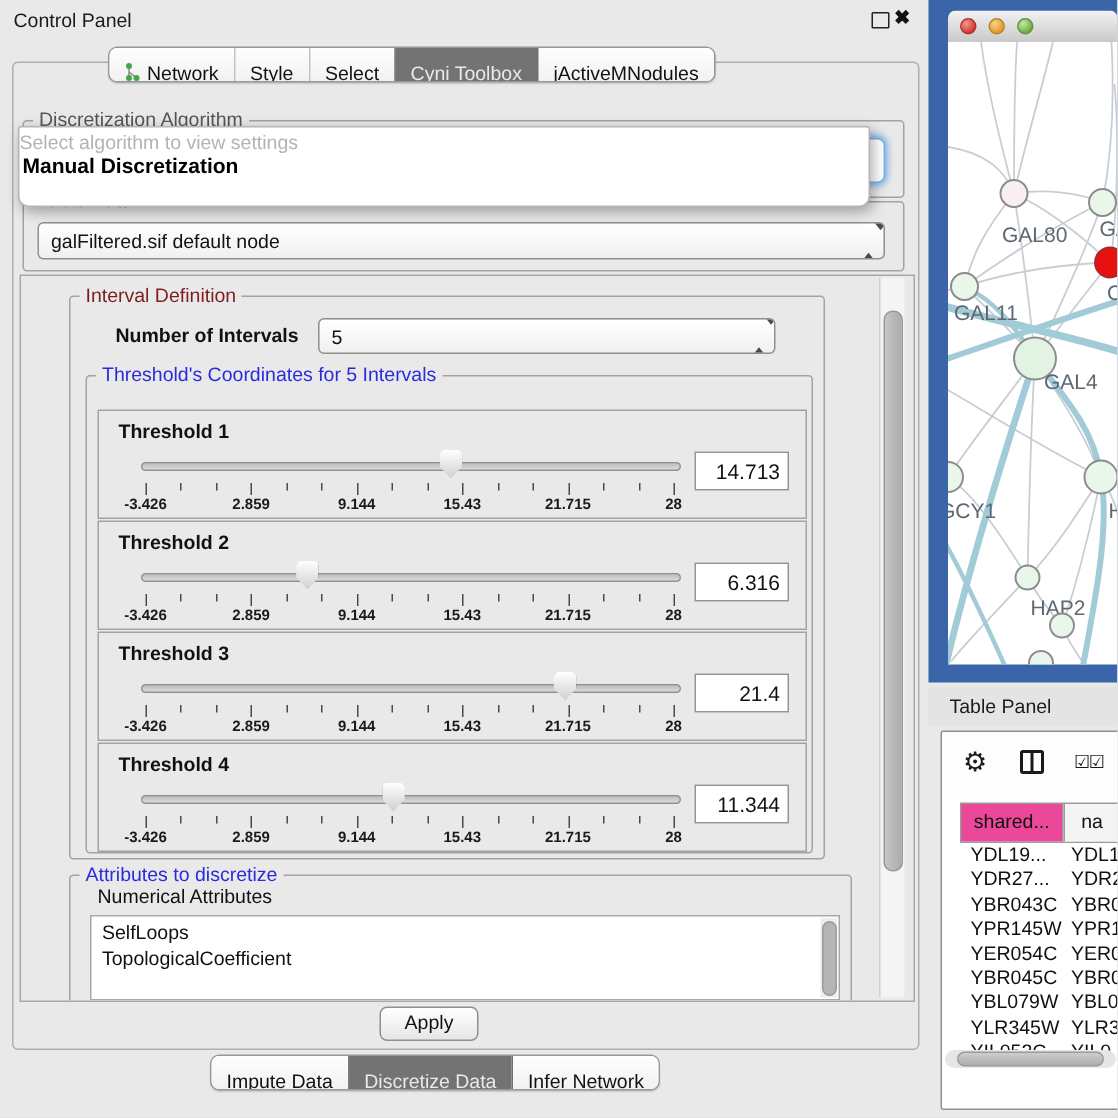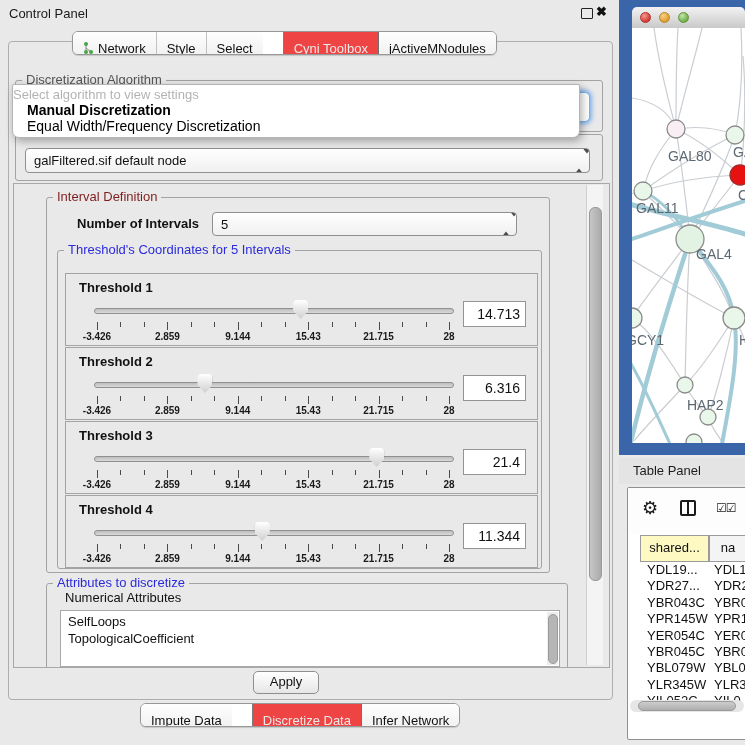--- a/index.html
+++ b/index.html
@@ -8,33 +8,33 @@
   
   .cp-titlebar{position:absolute;left:0;top:0;width:618px;height:26px;}
   .cp-title{position:absolute;left:9px;top:6px;font-size:13px;color:#1a1a1a;}
   .float-icon{position:absolute;left:581px;top:8px;width:10px;height:9px;border:1.5px solid #222;border-radius:1px;}
   .close-icon{position:absolute;left:596px;top:4px;font-size:13px;font-weight:bold;color:#111;}
   .tabstrip{position:absolute;display:flex;height:22px;border:1px solid #979797;border-radius:6px;overflow:hidden;background:#fff;z-index:5;box-shadow:0 1px 1px rgba(0,0,0,.15);}
   .tabstrip-top{left:72px;top:31px;}
   .tabstrip-bottom{left:140px;top:703px;}
   .tab{display:flex;align-items:center;gap:4px;padding:16px 10px;line-height:21px;font-size:13px;background:linear-gradient(#fefefe,#ececec);border-left:1px solid #c2c2c2;cursor:default;white-space:nowrap;}
   .tab:first-child{border-left:none;}
-  .tab.selected{background:#ef4444;color:#e9e9e9;border-left-color:#7d7d7d;margin-left:20px;}
+  .tab.selected{background:#737373;color:#e9e9e9;border-left-color:#7d7d7d;}
   .tab.selected + .tab{border-left-color:#6f6f6f;}
   .content-panel{position:absolute;left:8px;top:41px;width:603px;height:657px;border:1px solid #aeaeae;border-radius:4px;background:#e9e9e9;}
   .group{position:absolute;border:1px solid #a3a3a3;border-radius:3px;}
   .gtitle{position:absolute;top:-9px;left:6px;background:#e9e9e9;padding:0 4px;font-size:13px;white-space:nowrap;}
   .gtitle.green{color:#7f1d1d;text-align:center;}
   .gtitle.blue{color:#2b2bdb;}
   .gtitle.gray{color:#555;}
   
   .algo-combo{position:absolute;left:25px;top:92px;width:563px;height:28px;background:#fff;border:1px solid #7ab3e8;border-radius:5px;box-shadow:0 0 4px 2px rgba(96,160,235,.75);z-index:3;}
   .popup{position:absolute;left:12px;top:84px;width:566px;height:52px;background:#fff;border:1px solid #b5b5b5;border-radius:2px 2px 7px 7px;box-shadow:2px 3px 9px rgba(0,0,0,.32);z-index:10;}
   .popup-hint{color:#b3b3b3;font-size:13px;padding-top:2px;line-height:15px;}
-  .popup-opt{padding-left:14px;font-size:14px;line-height:16px;color:#000;white-space:nowrap;}
+  .popup-opt{padding-left:2px;font-size:14px;line-height:16px;color:#000;white-space:nowrap;}
   .popup-opt.bold{font-weight:bold;}
   
   .combo{position:absolute;background:linear-gradient(#ffffff,#f0f0f0);border:1px solid #8f8f8f;border-radius:4px;line-height:23px;padding-left:8px;font-size:13px;white-space:nowrap;overflow:hidden;}
   .stepper{position:absolute;right:5px;top:50%;transform:translateY(-50%);width:9px;}
   .stepper .up{width:0;height:0;border-left:4px solid transparent;border-right:4px solid transparent;border-bottom:5px solid #4a4a4a;margin-bottom:2px;}
   .stepper .down{width:0;height:0;border-left:4px solid transparent;border-right:4px solid transparent;border-top:5px solid #4a4a4a;}
   
   .scrollpane{position:absolute;left:13px;top:183px;width:595px;height:483px;border:1px solid #a8a8a8;background:#e9e9e9;overflow:hidden;}
   .v-scrollbar{position:absolute;left:572px;top:1px;width:16px;height:480px;background:#f4f4f4;border-left:1px solid #d0d0d0;}
   .v-thumb{position:absolute;left:2px;top:22px;width:11px;height:372px;background:linear-gradient(90deg,#c6c6c6,#ababab);border:1px solid #979797;border-radius:6px;}
@@ -65,21 +65,21 @@
   .tp-bar{position:absolute;left:619px;top:458px;width:126px;height:26px;background:#e4e4e4;}
   .tp-bar span{position:absolute;left:14px;top:5px;font-size:13px;color:#1c1c1c;}
   .table-window{position:absolute;left:627px;top:487px;width:118px;height:251px;background:#fff;border:1px solid #909090;border-radius:2px;overflow:hidden;}
   .tw-toolbar{position:absolute;left:0;top:0;width:118px;height:46px;background:#fdfdfd;}
   .gear{position:absolute;left:14px;top:11px;font-size:18px;color:#1a1a1a;line-height:18px;}
   .col-icon{position:absolute;left:52px;top:12px;width:16px;height:16px;border:2px solid #1a1a1a;border-radius:2px;box-sizing:border-box;}
   .col-icon::after{content:"";position:absolute;left:5px;top:0;width:2px;height:12px;background:#1a1a1a;}
   .checks{position:absolute;left:88px;top:13px;font-size:12px;letter-spacing:-1px;color:#1a1a1a;}
   .tw-header{position:absolute;left:12px;top:47px;display:flex;height:25px;border-top:1px solid #9a9a9a;border-bottom:1px solid #9a9a9a;width:106px;}
   .th-cell{box-sizing:border-box;border-left:1px solid #9a9a9a;font-size:13px;text-align:center;line-height:24px;overflow:hidden;white-space:nowrap;}
-  .th-cell.c1{width:69px;background:#fef9c3;border-right:1px solid #9a9a9a;}
+  .th-cell.c1{width:69px;background:#ec4899;border-right:1px solid #9a9a9a;}
   .th-cell.c2{flex:1;background:#f4f4f4;}
   .tw-rows{position:absolute;left:12px;top:74px;width:106px;}
   .t-row{display:flex;height:16.4px;font-size:13px;white-space:nowrap;}
   .t-cell{overflow:hidden;}
   .t-cell.c1{width:69px;padding-left:7px;box-sizing:border-box;}
   .t-cell.c2{flex:1;padding-left:5px;}
   .h-scrollbar{position:absolute;left:2px;top:212px;width:114px;height:12px;background:#e6e6e6;border-radius:6px;}
   .h-thumb{position:absolute;left:8px;top:1px;width:98px;height:10px;background:linear-gradient(#cdcdcd,#aeaeae);border:1px solid #9a9a9a;border-radius:5px;box-sizing:border-box;}
   svg text{font-family:"Liberation Sans",sans-serif;}
 </style>
@@ -122,21 +122,20 @@
   <div class="content-panel"></div>
 
   <div class="group" style="left:15px;top:80px;width:586px;height:50px;">
     <span class="gtitle gray">Discretization Algorithm</span>
   </div>
   <div class="algo-combo"></div>
 
   <div class="popup">
     <div class="popup-hint">Select algorithm to view settings</div>
     <div class="popup-opt bold">Manual Discretization</div>
-    <div class="popup-opt">Equal Width/Frequency Discretization</div>
   </div>
 
   <div class="group" style="left:15px;top:134px;width:586px;height:45px;">
     <span class="gtitle">Table Data</span>
     <div class="combo" style="left:9px;top:13px;width:555px;height:23px;">
       <span>galFiltered.sif default node</span>
       <span class="stepper"><span class="up"></span><span class="down"></span></span>
     </div>
   </div>
 

